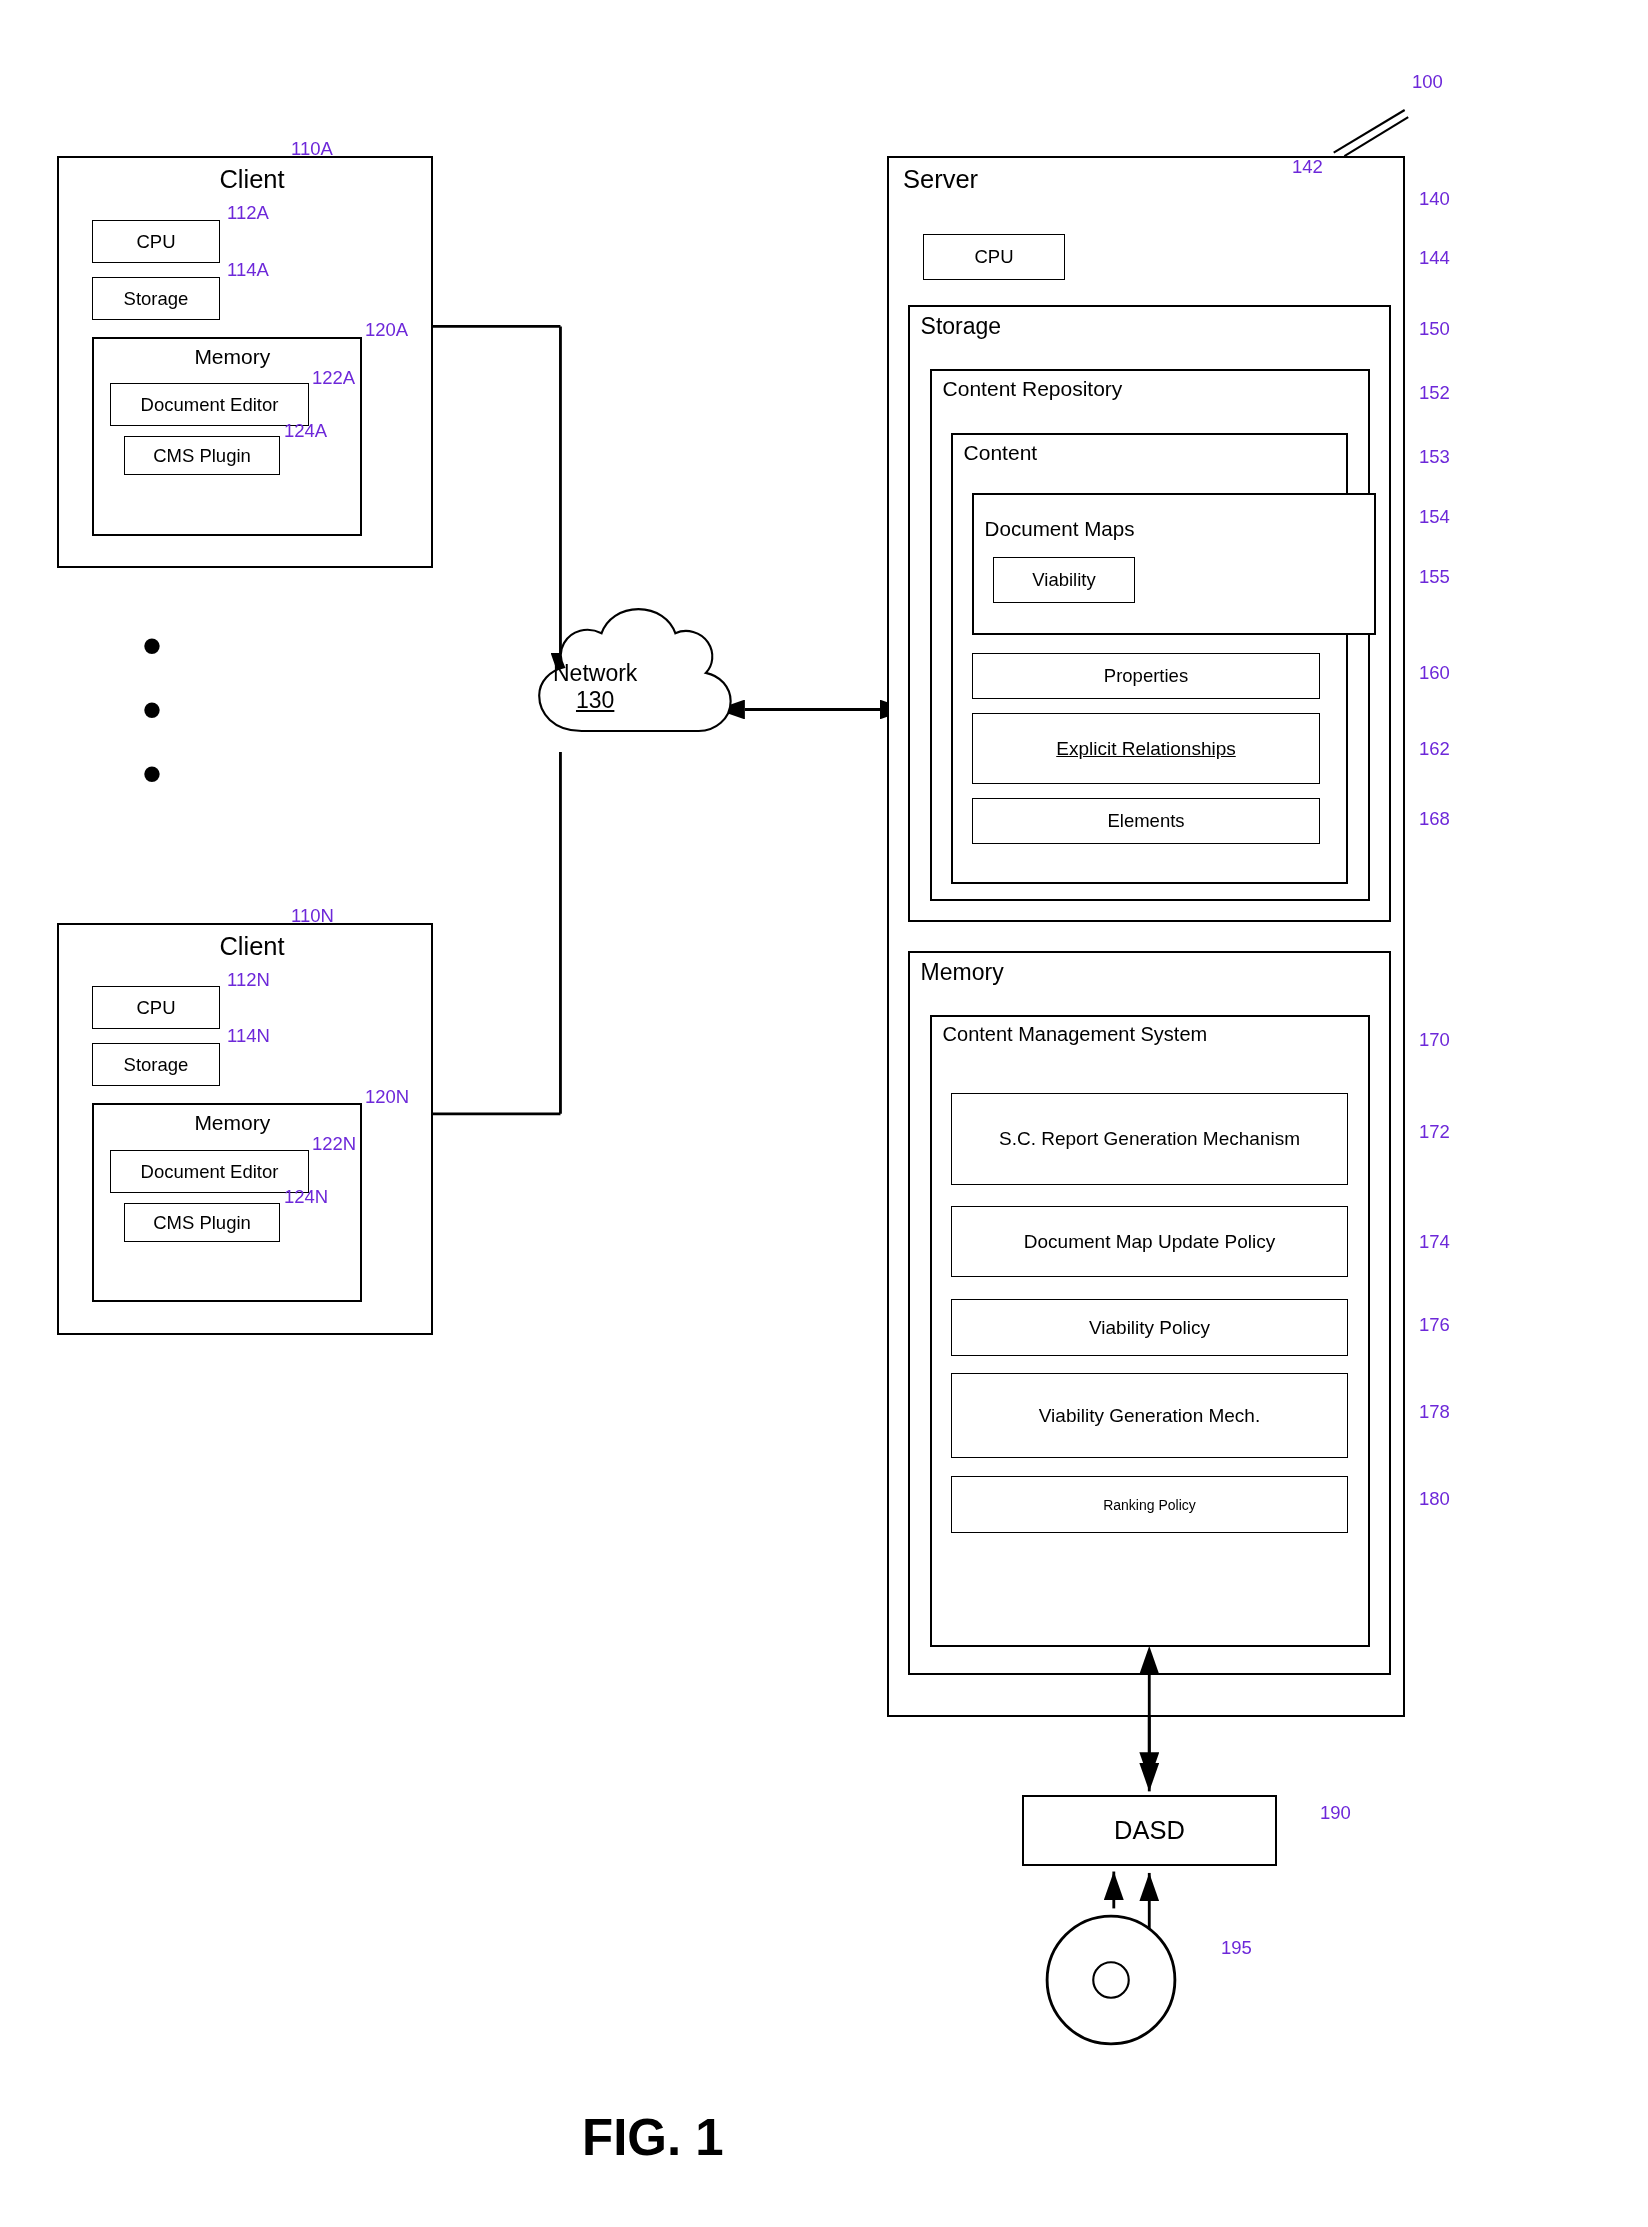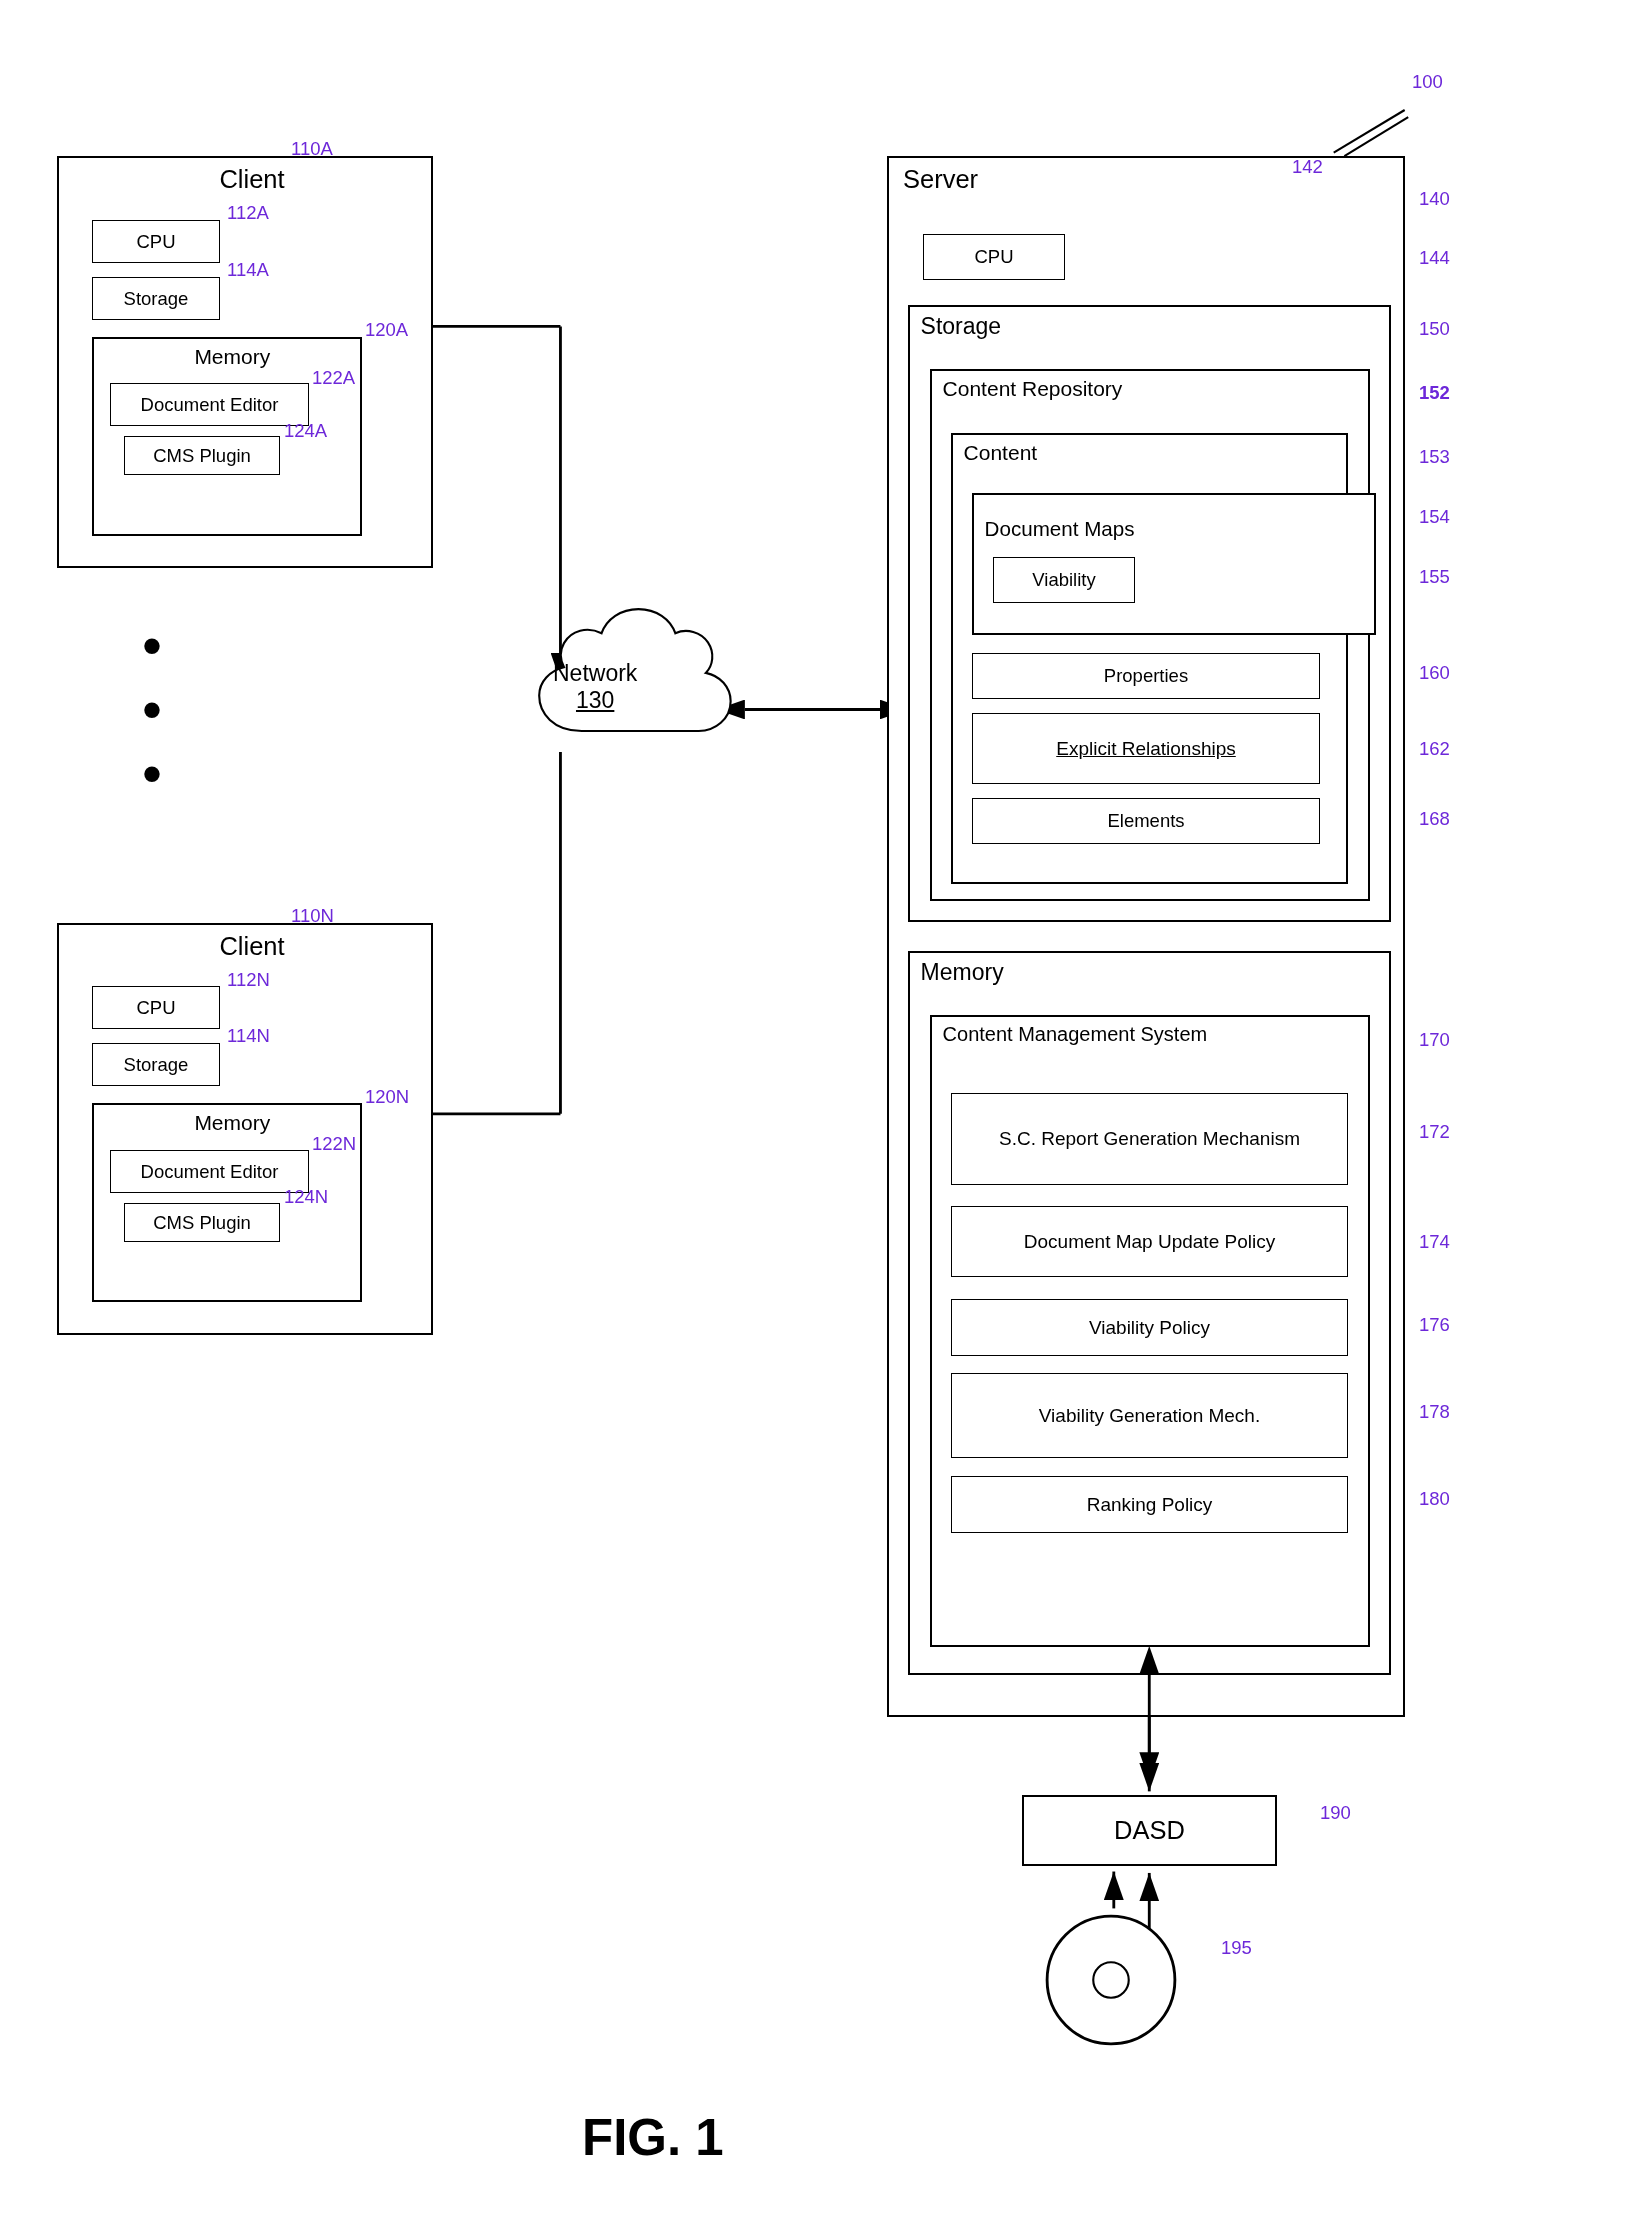--- a/index.html
+++ b/index.html
@@ -188,21 +188,21 @@
   <div class="label" style="left:1419px; top:247px;">144</div>
 
   <div class="box" style="left:908px; top:305px; width:483px; height:617px; font-size:23px; align-items:flex-start; justify-content:flex-start; padding-left:10.6px; padding-top:5.7px;">
     <span>Storage</span>
   </div>
   <div class="label" style="left:1419px; top:318px;">150</div>
 
   <div class="box" style="left:930px; top:369px; width:440px; height:532px; font-size:21px; align-items:flex-start; justify-content:flex-start; padding-left:10.6px; padding-top:5.7px;">
     <span>Content Repository</span>
   </div>
-  <div class="label" style="left:1419px; top:382px;font-weight:bold;">152</div>
+  <div class="label" style="left:1419px; top:382px;">152</div>
 
   <div class="box" style="left:951px; top:433px; width:397px; height:451px; font-size:21px; align-items:flex-start; justify-content:flex-start; padding-left:10.6px; padding-top:5.7px;">
     <span>Content</span>
   </div>
   <div class="label" style="left:1419px; top:446px;">153</div>
 
   <div class="box" style="left:972px; top:493px; width:404px; height:142px; font-size:20.6px; align-items:flex-start; justify-content:flex-start; padding-left:10.6px; padding-top:22px;">
     <span>Document Maps</span>
   </div>
   <div class="label" style="left:1419px; top:506px;">154</div>
@@ -233,21 +233,21 @@
 
   <div class="box-thin" style="left:951px; top:1206px; width:397px; height:71px; font-size:19px;">Document Map Update Policy</div>
   <div class="label" style="left:1419px; top:1231px;">174</div>
 
   <div class="box-thin" style="left:951px; top:1299px; width:397px; height:57px; font-size:19px;">Viability Policy</div>
   <div class="label" style="left:1419px; top:1314px;">176</div>
 
   <div class="box-thin" style="left:951px; top:1373px; width:397px; height:85px; font-size:19px;">Viability Generation Mech.</div>
   <div class="label" style="left:1419px; top:1401px;">178</div>
 
-  <div class="box-thin" style="left:951px; top:1476px; width:397px; height:57px; font-size:19px;">Ranking Policy</div>
+  <div class="box-thin" style="left:951px; top:1476px; width:397px; height:57px; font-size:14px;">Ranking Policy</div>
   <div class="label" style="left:1419px; top:1488px;">180</div>
 
   <div class="box" style="left:1022px; top:1795px; width:255px; height:71px; font-size:25.5px;">DASD</div>
   <div class="label" style="left:1320px; top:1802px;">190</div>
 
   <div style="position:absolute; left:1040px; top:1909px; width:142px; height:142px;">
     <svg width="142" height="142" viewBox="0 0 200 200">
       <circle cx="100" cy="100" r="90" fill="#fff" stroke="#000" stroke-width="4"></circle>
       <circle cx="100" cy="100" r="25" fill="#fff" stroke="#000" stroke-width="3"></circle>
     </svg>

